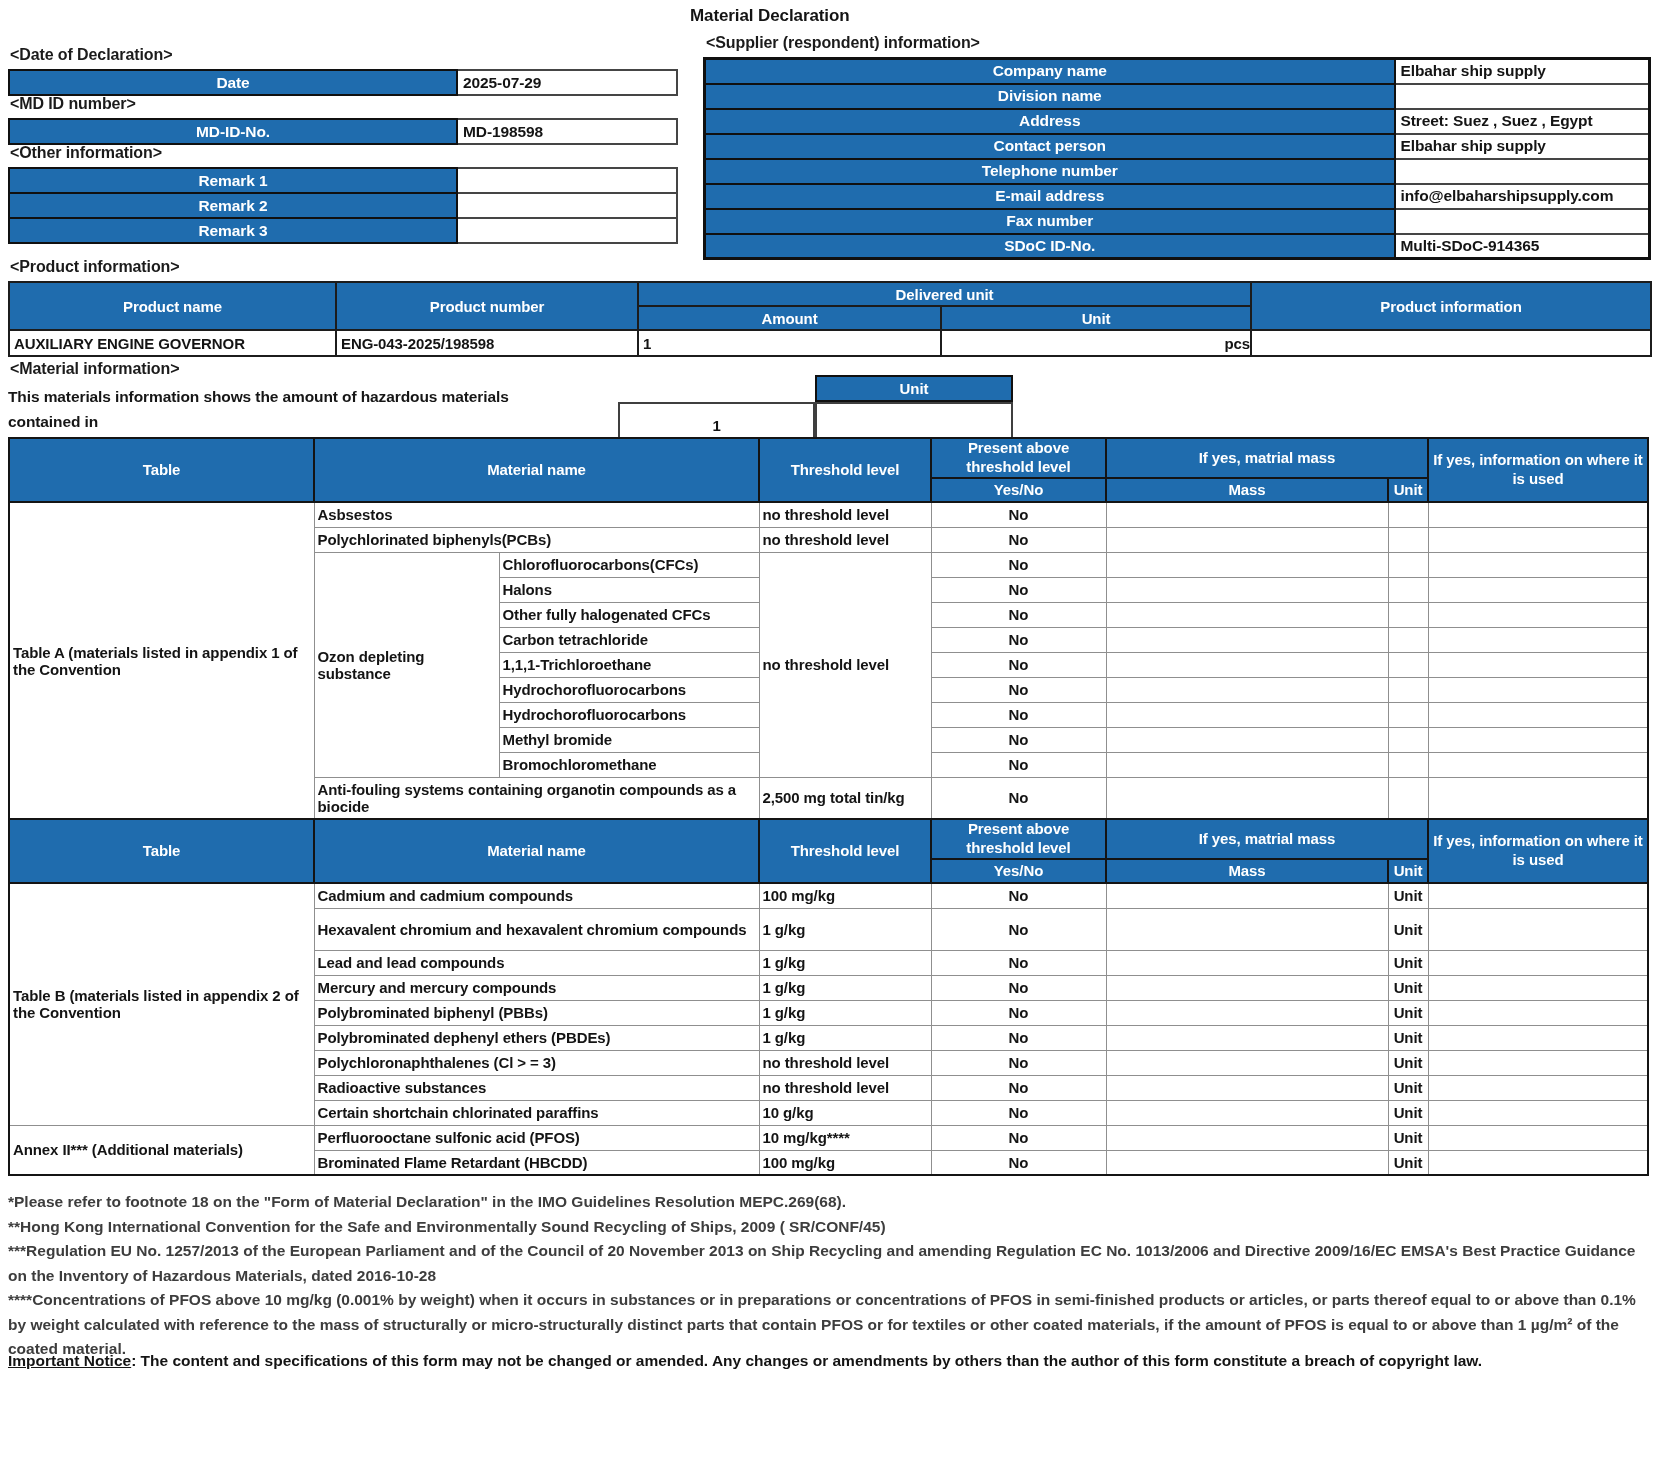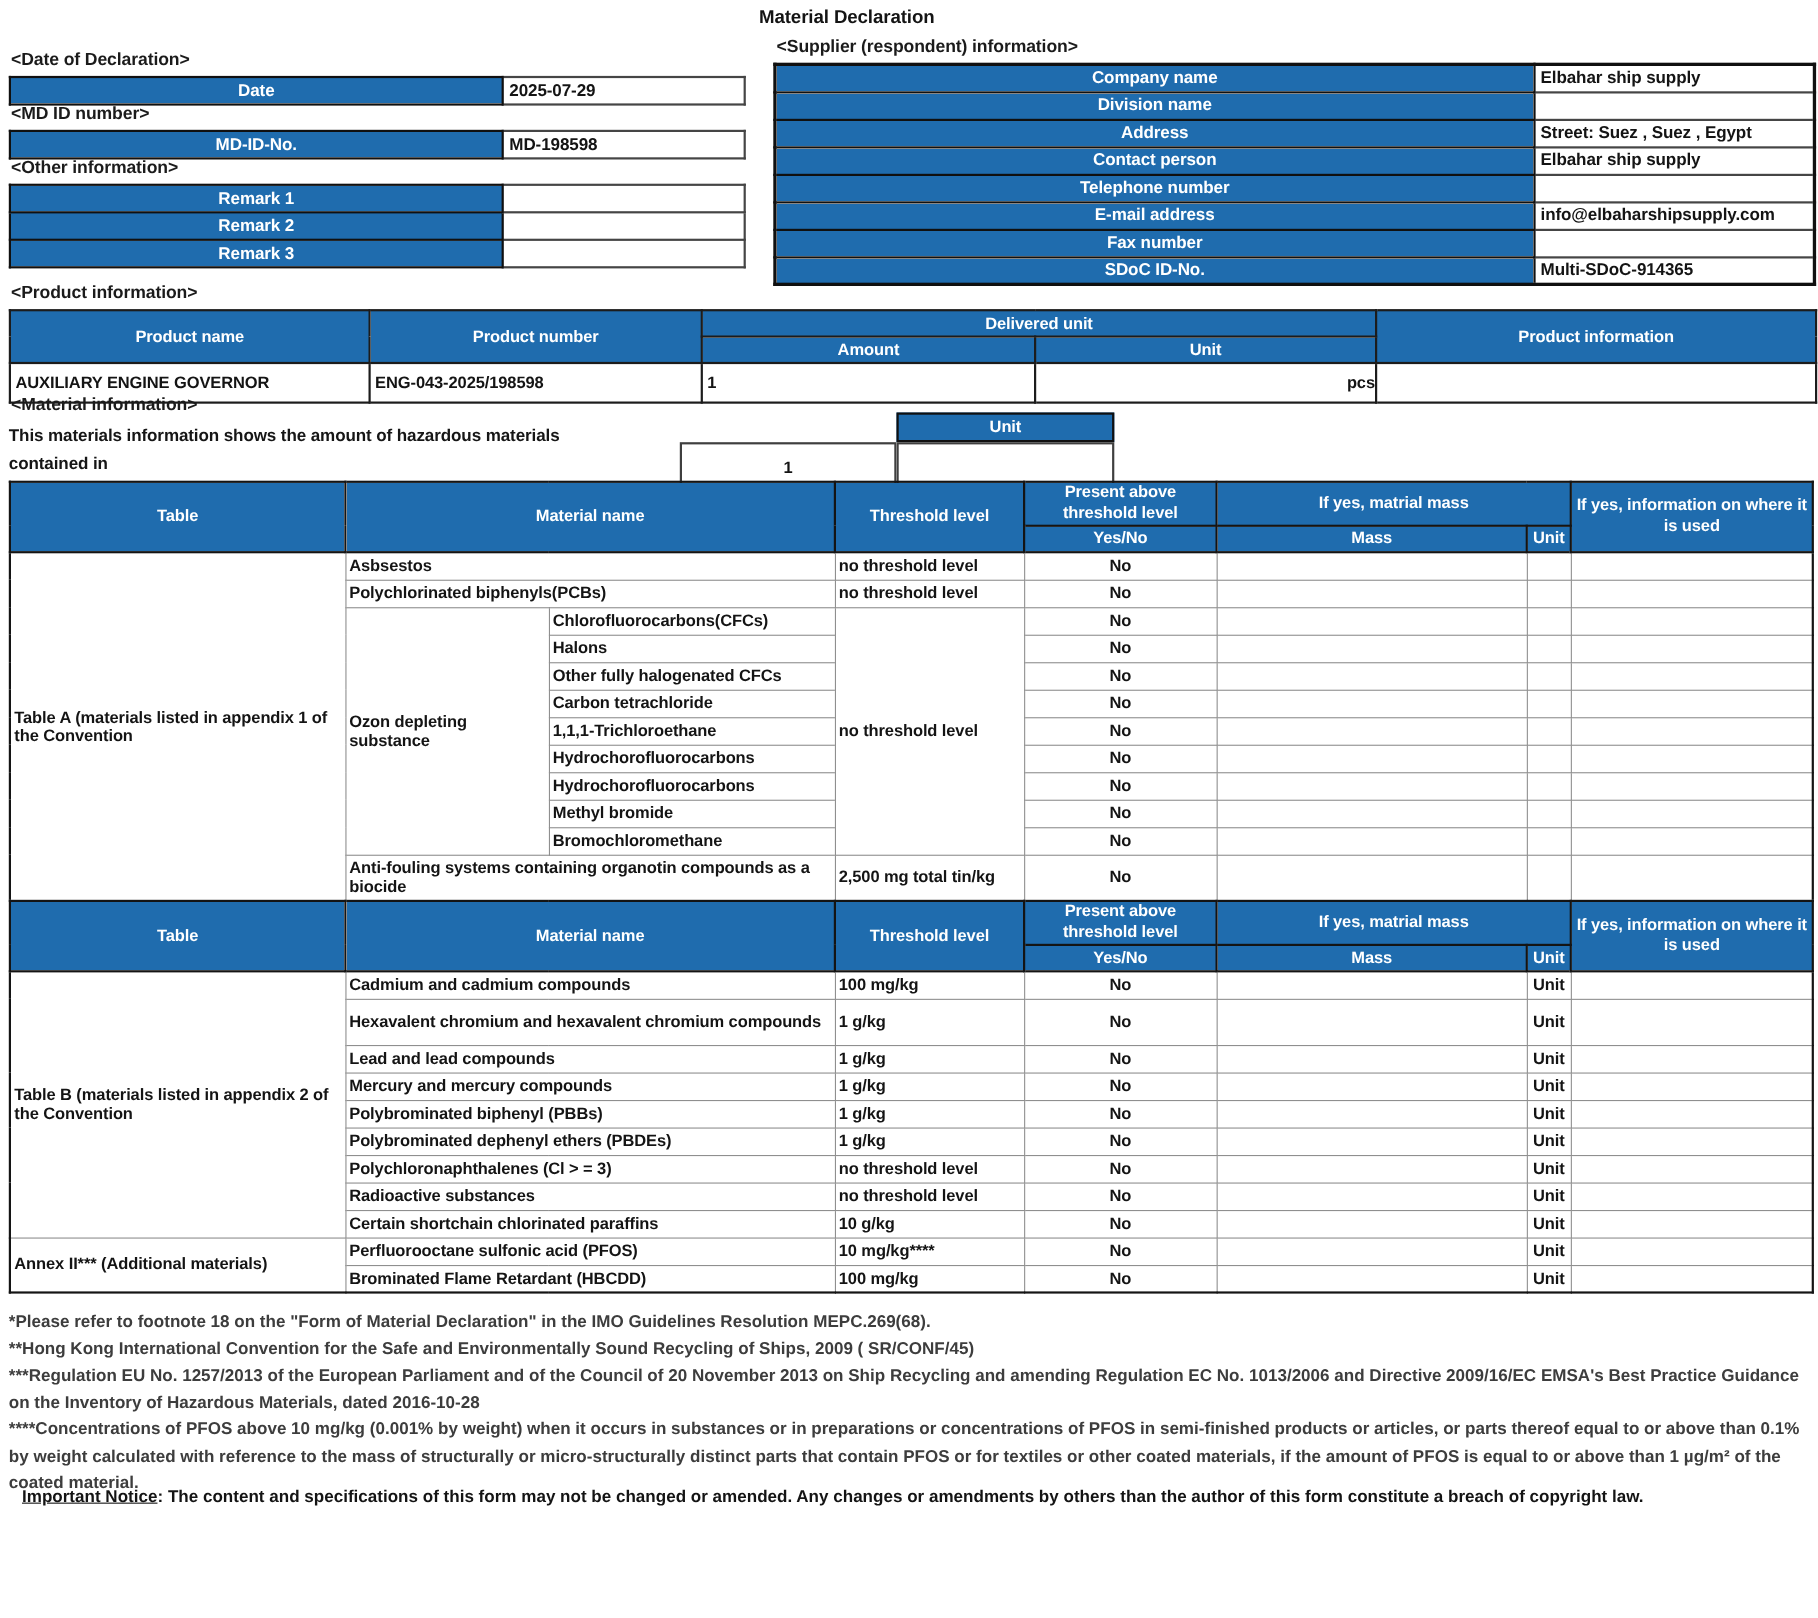--- a/index.html
+++ b/index.html
@@ -40,21 +40,21 @@
   .main .th-blue { background:var(--accent); color:#fff; text-align:center; line-height:1.25; padding:0 2px; }
   .main .left { text-align:left; }
   .main .center { text-align:center; }
   .main tr.r { height:25px; }
   .main tr.tall { height:42px; }
 
   
   .fns { font-size:15.5px; font-weight:700; color:#3d3d3d; line-height:24.5px; letter-spacing:0; }
   .fns p { margin:0; }
   .notice { font-size:15.5px; font-weight:700; color:#141414; line-height:25px; letter-spacing:0; }
-  .notice .u { text-decoration:underline;margin-left:12px; }
+  .notice .u { text-decoration:underline; }
 </style>
 </head>
 <body>
 
 <div class="abs page-title" style="left:690px; top:6px;">Material Declaration</div>
 
 <div class="abs sec-label" style="left:10px; top:46px;">&lt;Date of Declaration&gt;</div>
 <table class="abs kv" style="left:8px; top:69px; width:668px;">
   <colgroup>
       <col style="width:448px">
@@ -159,21 +159,21 @@
       <tr style="height:24px;">
     <td class="hl" rowspan="2">Product name</td>
     <td class="hl" rowspan="2">Product number</td>
     <td class="hl" colspan="2">Delivered unit</td>
     <td class="hl" rowspan="2">Product information</td>
   </tr>
   <tr style="height:24px;">
     <td class="hl">Amount</td>
     <td class="hl">Unit</td>
   </tr>
-  <tr style="height:36px;">
+  <tr style="height:26px;">
     <td class="data">AUXILIARY ENGINE GOVERNOR</td>
     <td class="data">ENG-043-2025/198598</td>
     <td class="data">1</td>
     <td class="data c">pcs</td>
     <td class="data"></td>
   </tr>
 </tbody>
   </table>
 
 <div class="abs sec-label" style="left:10px; top:360px;">&lt;Material information&gt;</div>

